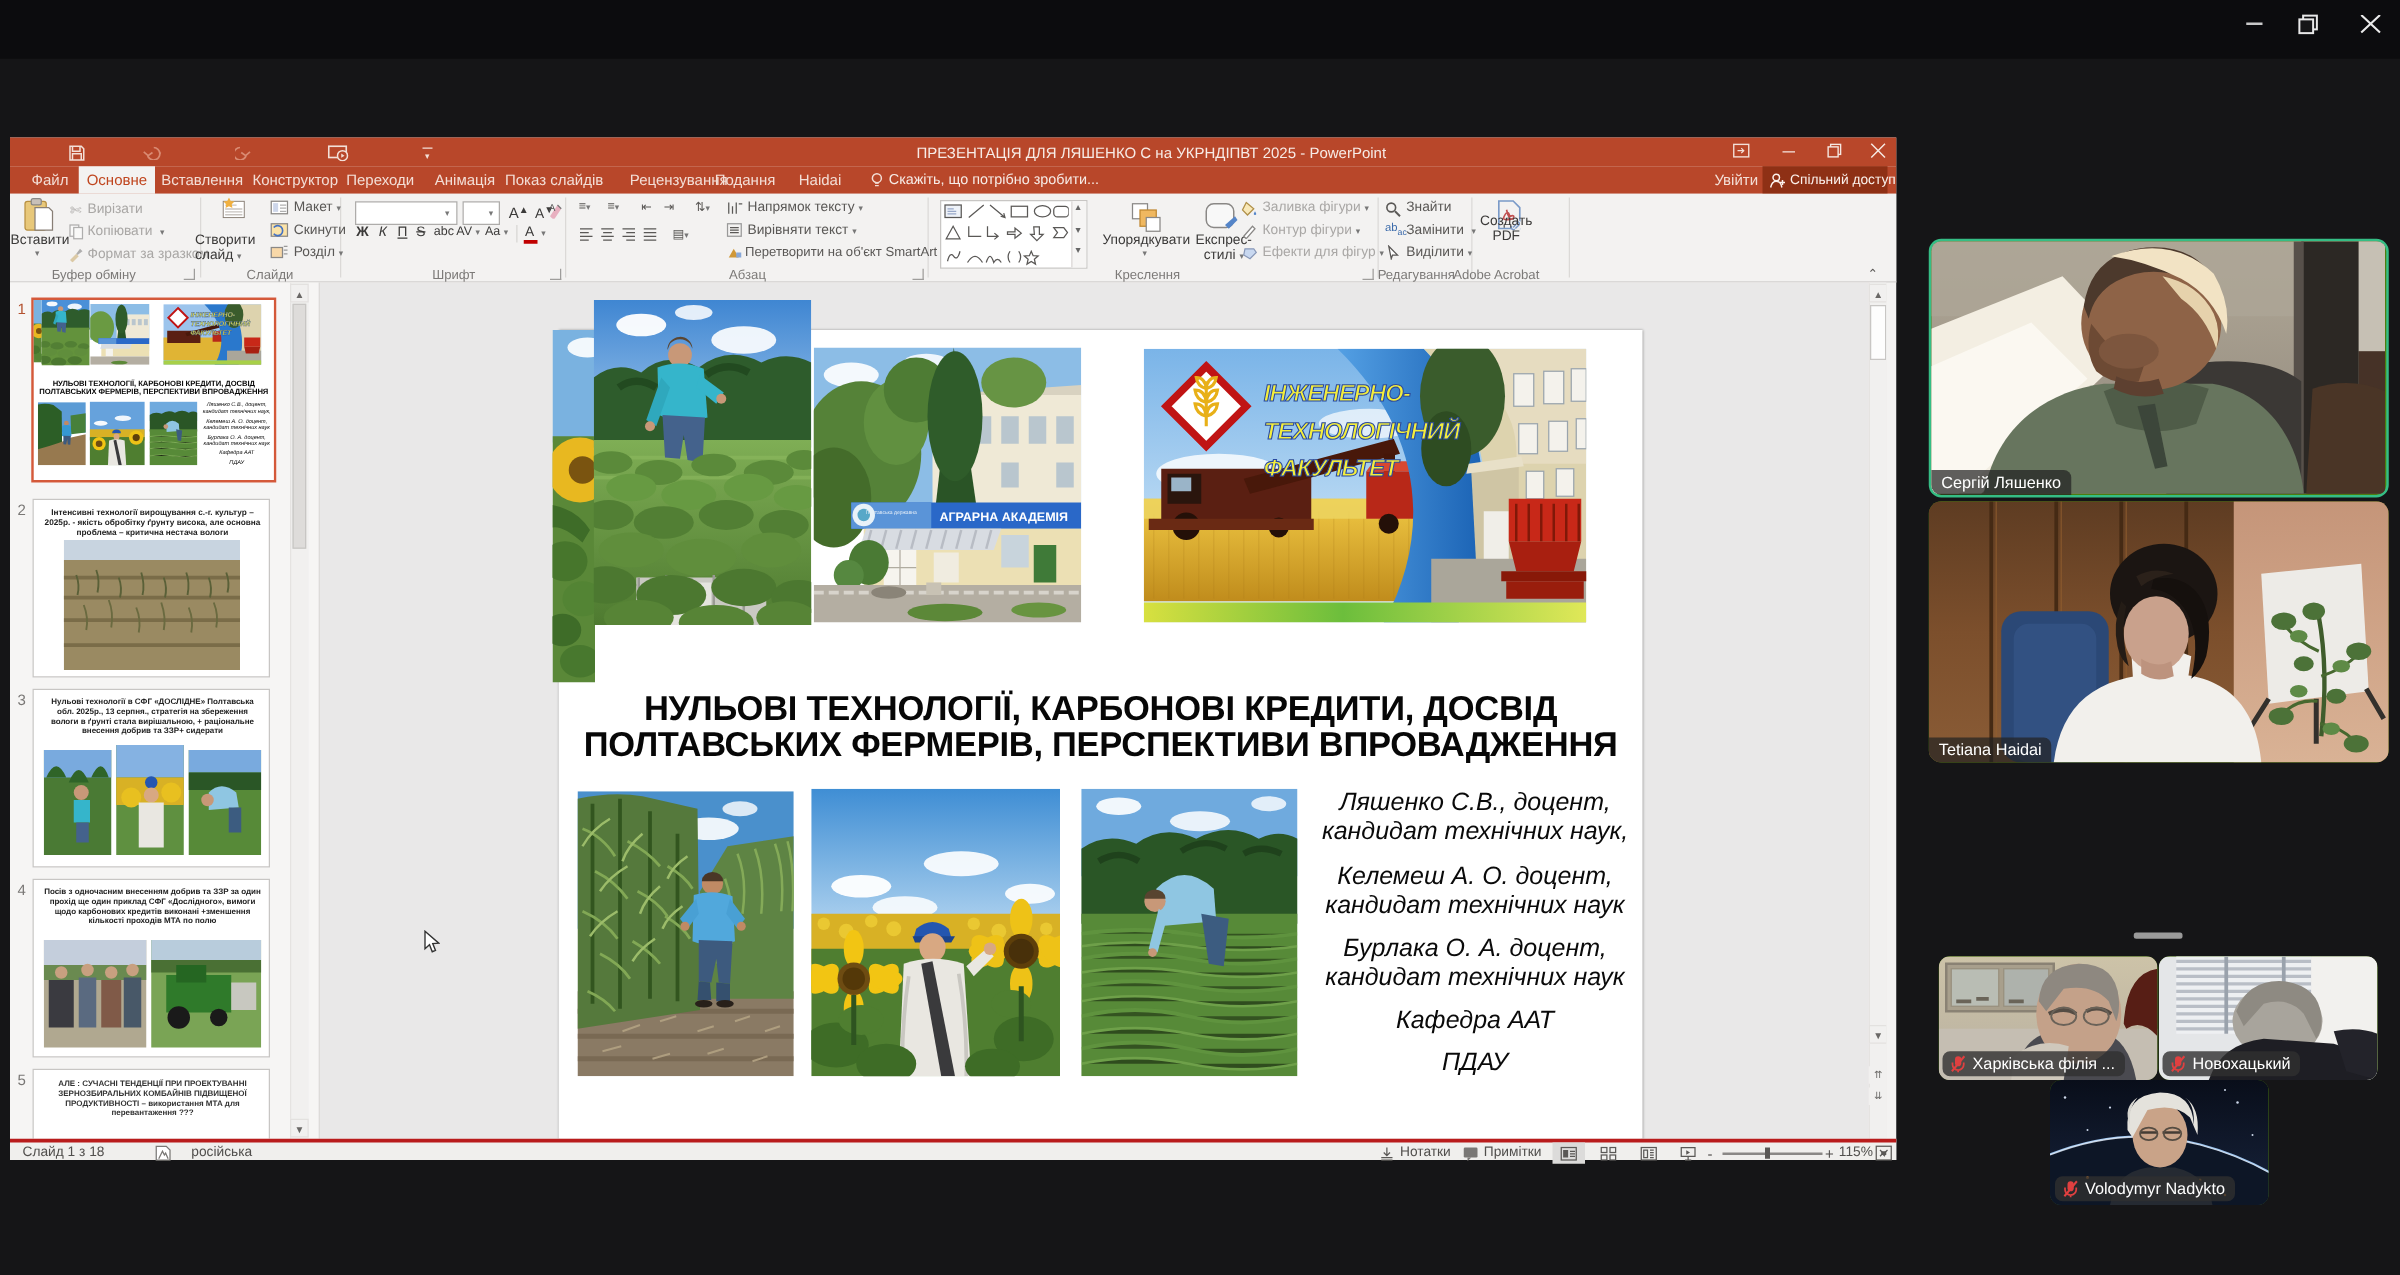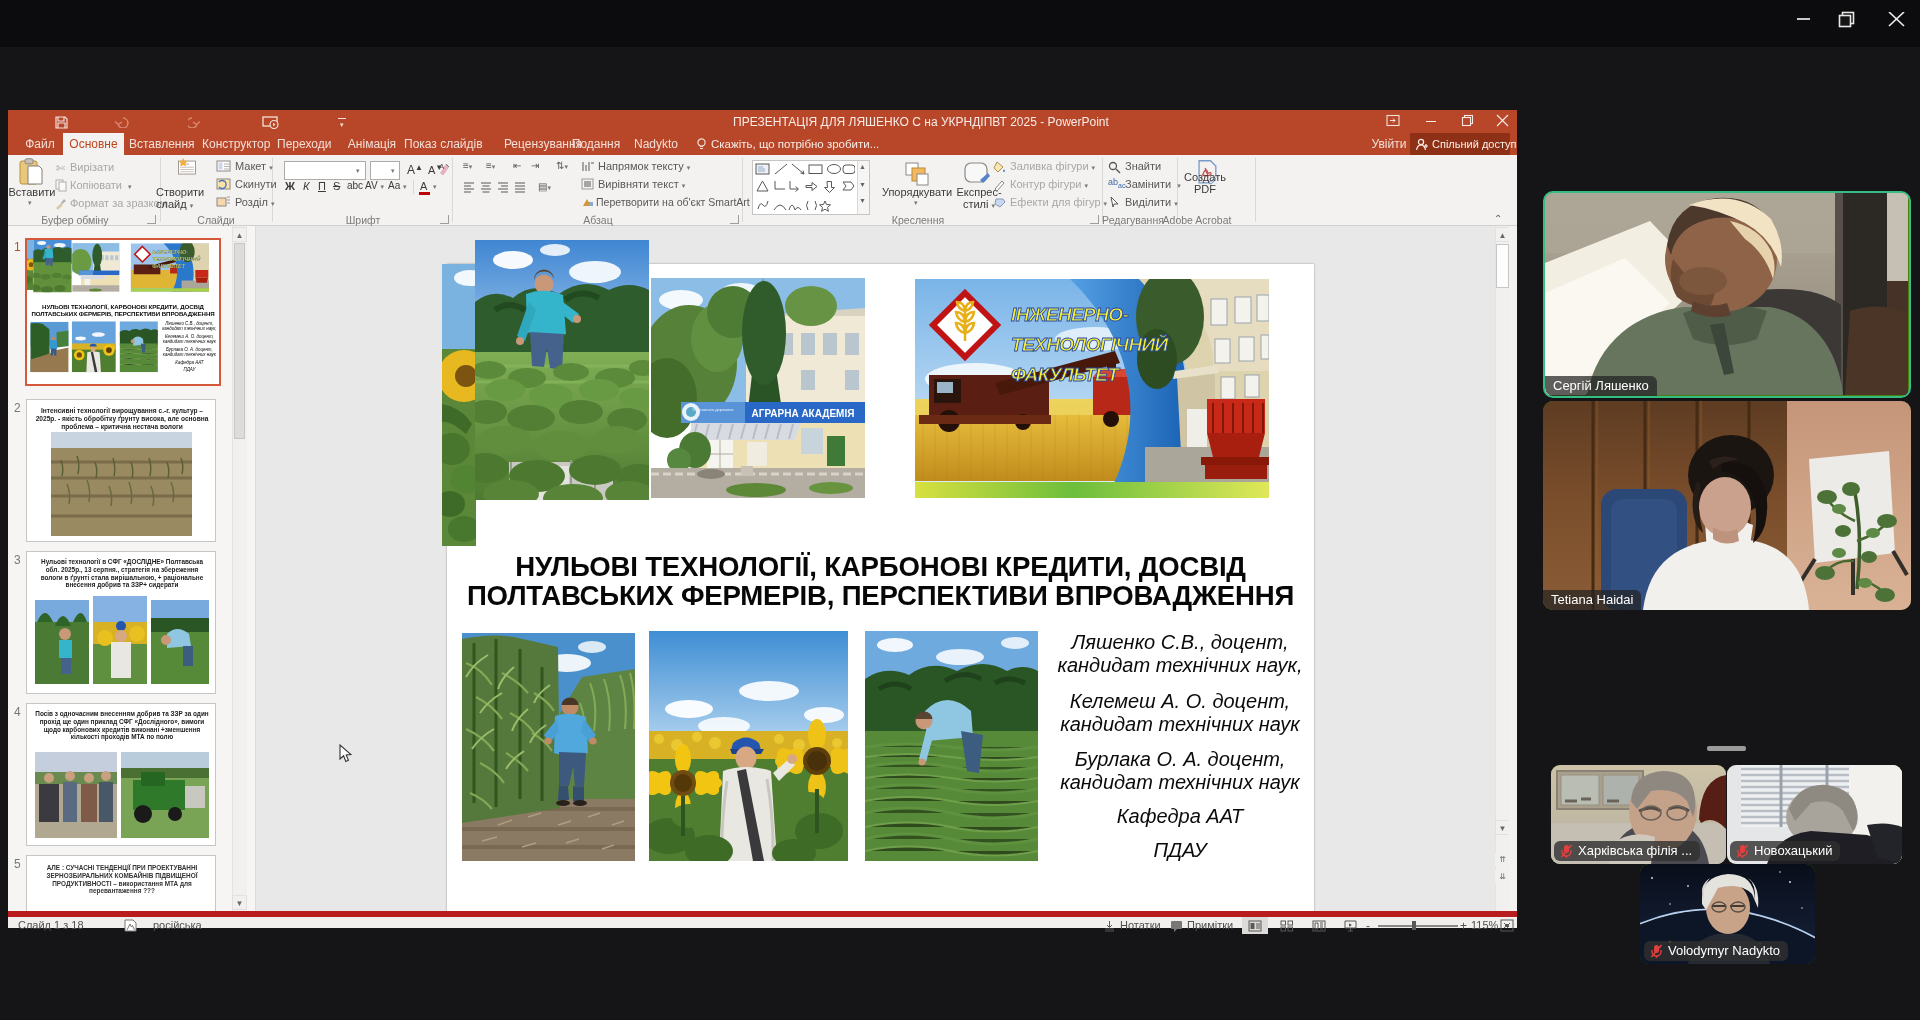--- a/index.html
+++ b/index.html
@@ -19,21 +19,21 @@
 .grey{color:#a9a7a5;}
 .dd{font-size:7px;color:#777;}
 
 #lpanel{position:absolute;left:0;top:116px;width:247px;height:685px;background:#f6f5f4;overflow:hidden;}
 .thumb{position:absolute;left:18px;width:190px;height:143px;background:#fff;border:1px solid #c8c6c4;overflow:hidden;}
 .tnum{position:absolute;left:6px;font-size:12px;color:#797775;}
 
 #canvas{position:absolute;left:247px;top:116px;width:1254px;height:685px;background:#e9e8e8;overflow:hidden;border-left:1px solid #dddbd9;}
 #slide{position:absolute;left:191px;top:38px;width:867px;height:650px;background:#fff;box-shadow:0 0 2px rgba(0,0,0,.35);}
 
-#sbar{position:absolute;left:0;top:801px;width:1509px;height:17px;background:#f0efed;border-top:6px solid #b91c1c;font-size:11px;color:#514f4d;}
+#sbar{position:absolute;left:0;top:801px;width:1509px;height:17px;background:#f0efed;border-top:3px solid #b91c1c;font-size:11px;color:#514f4d;}
 .sbx{position:absolute;background:#f1f0ef;border:1px solid #e3e1df;color:#6a6866;font-size:8px;text-align:center;}
 
 .vtile{position:absolute;border-radius:10px;overflow:hidden;background:#4d7c0f;}
 .vname{position:absolute;left:0px;bottom:0px;background:rgba(34,34,34,.72);color:#fff;font-size:13px;padding:2px 8px 3px 8px;border-radius:0 6px 0 6px;white-space:nowrap;}
 .vname2{position:absolute;background:rgba(48,48,48,.8);color:#fff;font-size:13px;padding:2px 8px 3px 6px;border-radius:6px;white-space:nowrap;display:flex;align-items:center;gap:5px;justify-content:flex-end;}
 svg{display:block}
 </style>
 </head>
 <body>
 <div class="abs" style="left:0;top:0;width:1920px;height:47px;background:#0c0c0e"></div>
@@ -85,21 +85,21 @@
   <div id="tabrow">
     <div class="tab" style="left:13px;width:38px;">Файл</div>
     <div class="tab" style="left:55px;width:61px;background:#f3f2f1;color:#c0461f;">Основне</div>
     <div class="tab" style="left:121px;width:62px;">Вставлення</div>
     <div class="tab" style="left:194px;width:66px;">Конструктор</div>
     <div class="tab" style="left:269px;width:54px;">Переходи</div>
     <div class="tab" style="left:339px;width:50px;">Анімація</div>
     <div class="tab" style="left:396px;width:78px;">Показ слайдів</div>
     <div class="tab" style="left:476px;width:80px;margin-left:19px;">Рецензування</div>
     <div class="tab" style="left:563px;width:50px;">Подання</div>
-    <div class="tab" style="left:625px;width:46px;">Nadykto</div>
+    <div class="tab" style="left:625px;width:46px;">Haidai</div>
     <svg class="abs" style="left:688px;top:4.5px" width="11" height="13" viewBox="0 0 11 13">
         <circle cx="5.5" cy="4.5" r="3.6" fill="none" stroke="#f3ded6" stroke-width="1.2"></circle>
         <path d="M4,8.5 h3 M4,10.5 h3" stroke="#f3ded6" stroke-width="1.1"></path>
       </svg>
       <div class="tab" style="left:703px;width:170px;color:#f7ece7;font-size:11.5px;text-align:left">Скажіть, що потрібно зробити...</div>
     <div class="tab" style="left:1358px;width:46px;">Увійти</div>
     <div class="tab" style="left:1402px;width:100px;background:#8e3015;"></div>
       <svg class="abs" style="left:1407px;top:4.5px" width="14" height="13" viewBox="0 0 14 13">
         <circle cx="6" cy="4" r="2.6" fill="none" stroke="#fbf1ec" stroke-width="1.2"></circle>
         <path d="M1.5,12 q1,-5 4.5,-5 q3.5,0 4.5,5" fill="none" stroke="#fbf1ec" stroke-width="1.2"></path>

